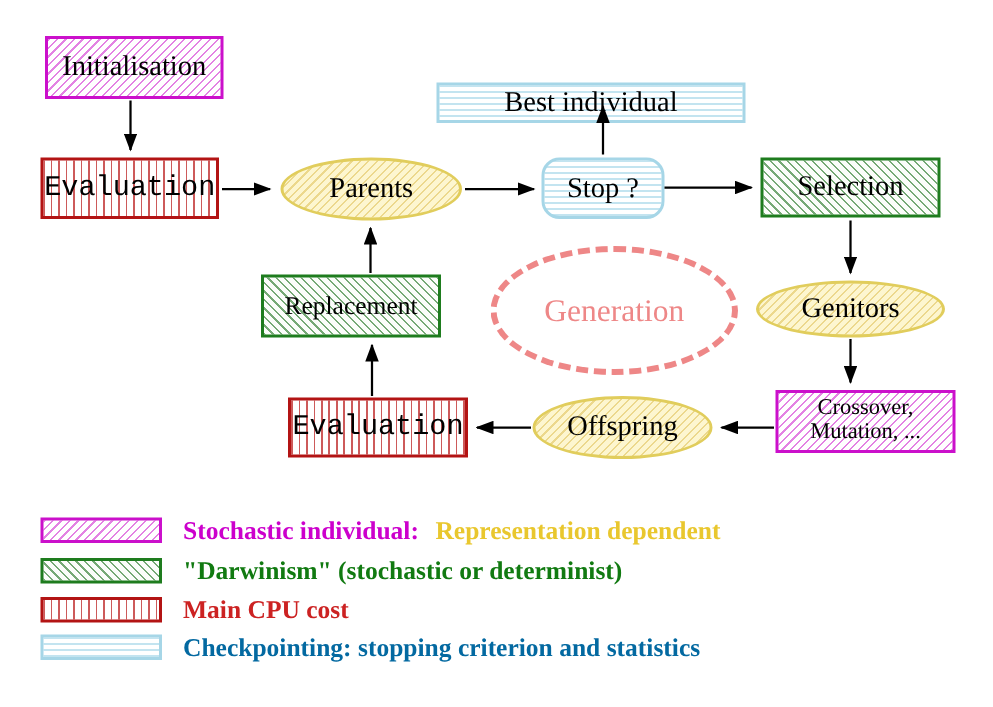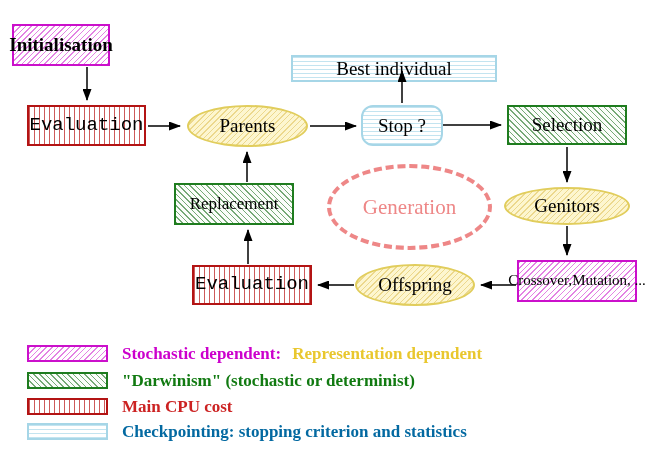--- a/index.html
+++ b/index.html
@@ -55,35 +55,35 @@
   .lt-gold{color:#e9c72e;margin-left:11px;}
   .lt-green{color:#117a11;}
   .lt-red{color:#cc2222;}
   .lt-blue{color:#0369a1;}
 </style>
 </head>
 <body>
 
 <div id="stage">
 
-  <div class="node hatch-magenta" style="left:12px;top:24px;width:98px;height:42px;font-weight:bold;">Initialisation</div>
+  <div class="node hatch-magenta" style="left:30px;top:24px;width:119px;height:42px;">Initialisation</div>
 
   <div class="node stripe-red" style="left:27px;top:105px;width:119px;height:41px;">Evaluation</div>
 
   <div class="node ellipse-yellow" style="left:187px;top:105px;width:121px;height:42px;">Parents</div>
 
   <div class="node stripe-cyan" style="left:291px;top:55px;width:206px;height:27px;">Best individual</div>
 
   <div class="node hatch-green" style="left:507px;top:105px;width:120px;height:40px;">Selection</div>
 
   <div class="node stripe-cyan" style="left:361px;top:105px;width:82px;height:41px;border-radius:12px;">Stop ?</div>
 
   <div class="node ellipse-yellow" style="left:504px;top:187px;width:126px;height:38px;">Genitors</div>
 
-  <div class="node hatch-magenta" style="left:517px;top:260px;width:120px;height:42px;font-size:15px;flex-direction:row;">
+  <div class="node hatch-magenta" style="left:517px;top:260px;width:120px;height:42px;font-size:15px;flex-direction:column;">
     <div>Crossover,</div>
     <div>Mutation, ...</div>
   </div>
 
   <div class="node ellipse-yellow" style="left:355px;top:264px;width:120px;height:42px;">Offspring</div>
 
   <div class="node stripe-red" style="left:192px;top:265px;width:120px;height:40px;">Evaluation</div>
 
   <div class="node hatch-green" style="left:174px;top:183px;width:120px;height:42px;font-size:17px;">Replacement</div>
 
@@ -103,21 +103,21 @@
     <line x1="567" y1="147" x2="567" y2="182" stroke="#000" stroke-width="1.5" marker-end="url(#ah)"></line>
     <line x1="567" y1="226" x2="567" y2="255" stroke="#000" stroke-width="1.5" marker-end="url(#ah)"></line>
     <line x1="516" y1="285" x2="481" y2="285" stroke="#000" stroke-width="1.5" marker-end="url(#ah)"></line>
     <line x1="354" y1="285" x2="318" y2="285" stroke="#000" stroke-width="1.5" marker-end="url(#ah)"></line>
     <line x1="248" y1="264" x2="248" y2="230" stroke="#000" stroke-width="1.5" marker-end="url(#ah)"></line>
     <line x1="247" y1="182" x2="247" y2="152" stroke="#000" stroke-width="1.5" marker-end="url(#ah)"></line>
   </svg>
 
   <div class="swatch hatch-magenta" style="left:27px;top:345px;"></div>
   <div class="legend-text" style="top:344px;">
-    <span class="lt-magenta">Stochastic dependent:</span>
+    <span class="lt-magenta">Stochastic individual:</span>
     <span class="lt-gold">Representation dependent</span>
   </div>
 
   <div class="swatch hatch-green" style="left:27px;top:372px;"></div>
   <div class="legend-text" style="top:371px;">
     <span class="lt-green">"Darwinism" (stochastic or determinist)</span>
   </div>
 
   <div class="swatch stripe-red" style="left:27px;top:398px;"></div>
   <div class="legend-text" style="top:397px;">

